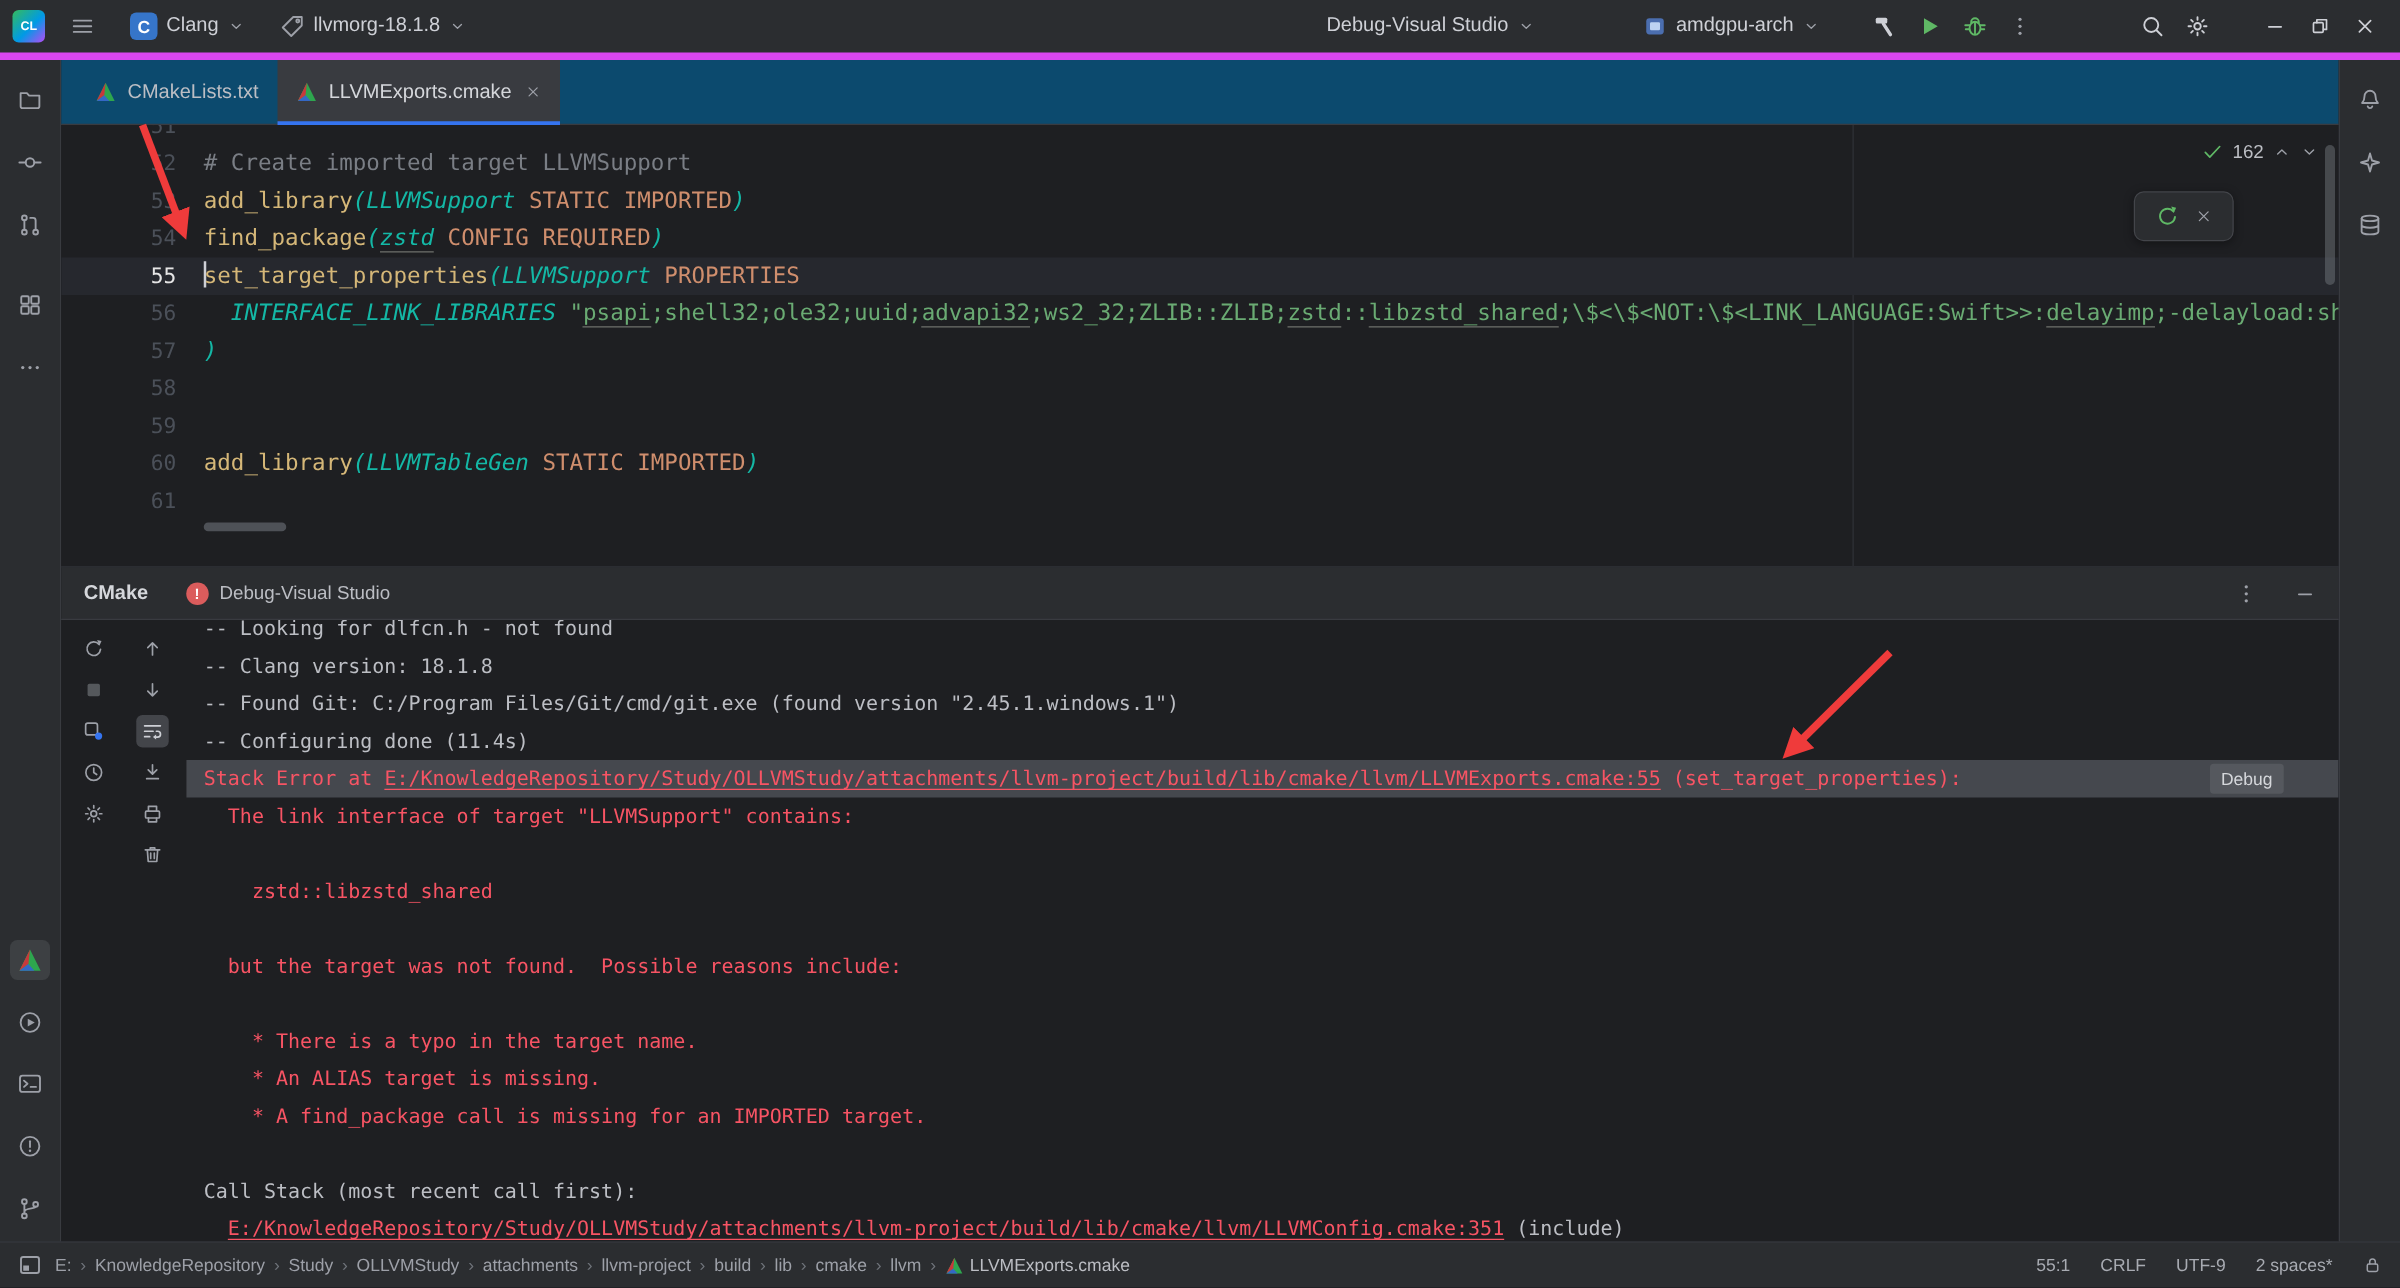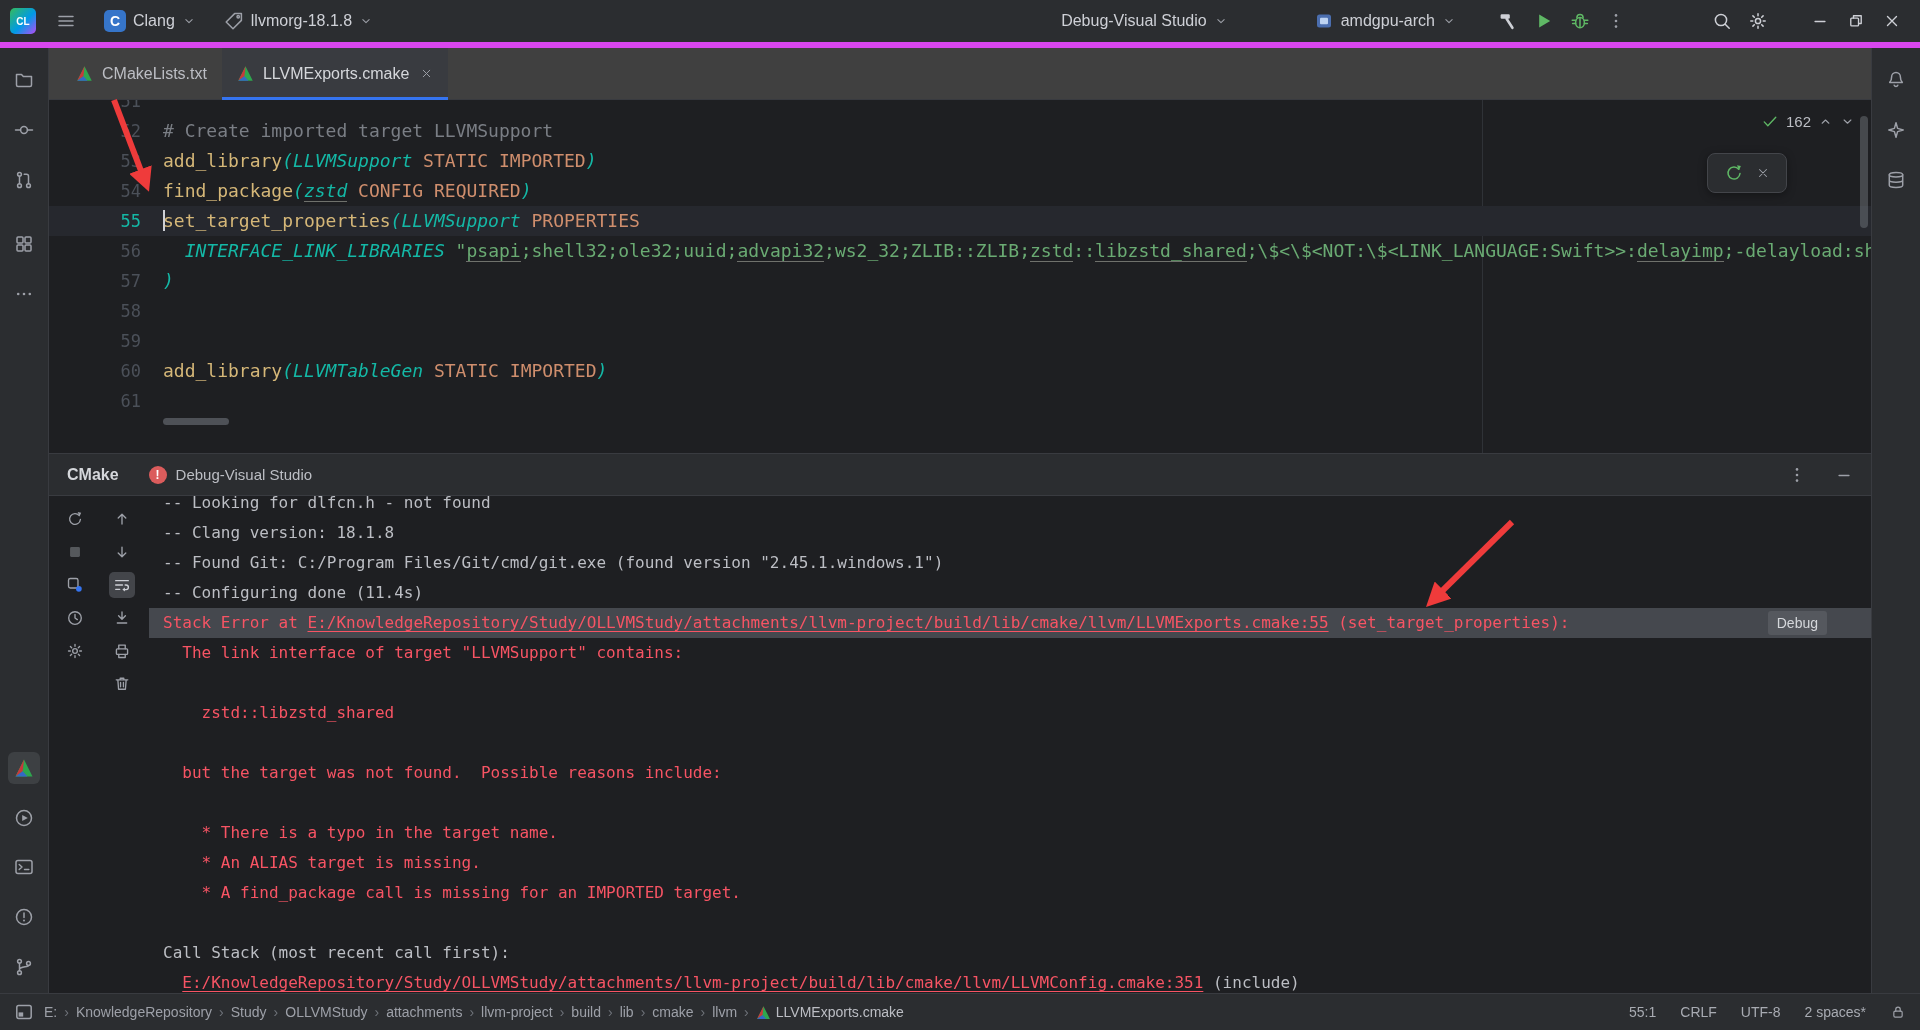--- a/index.html
+++ b/index.html
@@ -29,37 +29,37 @@
   .stripe { width:49px; background:#2b2d30; position:relative; flex:0 0 auto; }
   .stripe.left { border-right:1px solid #393b40; }
   .stripe.right { border-left:1px solid #393b40; }
   .sicon { position:absolute; left:50%; transform:translateX(-50%); width:32px; height:32px; border-radius:6px;
            display:flex; align-items:center; justify-content:center; color:#9da0a8; }
   .sicon.active { background:#3d4043; }
 
   .center { flex:1; display:flex; flex-direction:column; min-width:0; position:relative; }
 
   
-  .tabbar { height:52px; background:#404040; display:flex; align-items:stretch; padding-left:12px; flex:0 0 auto;
+  .tabbar { height:52px; background:#0c4a6e; display:flex; align-items:stretch; padding-left:12px; flex:0 0 auto;
             border-bottom:1px solid #393b40;text-align:right; }
   .tab { display:flex; align-items:center; gap:9px; padding:0 15px; font-size:16px; color:#bcbec4; position:relative; }
   .tab.active { background:#393b40; color:#d5d7db; }
   .tab.active::after { content:""; position:absolute; left:0; right:0; bottom:-1px; height:3px; background:#3574f0; }
   .tab-close { display:inline-flex; color:#9da0a8; margin-left:2px; }
 
   
   .editor { height:353px; flex:0 0 auto; position:relative; background:#1e1f22; overflow:hidden; }
   .guide { position:absolute; top:0; bottom:0; left:1433px; width:1px; background:#2f3237; }
   .lines { position:absolute; top:-14px; left:0; right:0; }
   .cline { height:30px; line-height:30px; white-space:pre; display:flex;
            font-family:"DejaVu Sans Mono", monospace; font-size:18px; }
   .cline .lnum { flex:0 0 92px; text-align:right; color:#4b5059; font-size:17px; }
   .cline .code { margin-left:22px; }
   .cline.current { background:#26282e; }
-  .cline.current .lnum { color:#14b8a6; }
+  .cline.current .lnum { color:#e5e5e5; }
   .cmt { color:#7a7e85; } .cmd { color:#d5b778; } .kw { color:#cf8e6d; } .pln { color:#14b8a6;font-style:italic; } .str { color:#6aab73; }
   .typo { border-bottom:1px solid rgba(165,168,158,.6); }
   .caret { display:inline-block; width:2px; height:21px; background:#ced0d6; vertical-align:-4px; margin-right:-2px; }
   .hscroll { position:absolute; left:114px; top:318px; width:66px; height:7px; border-radius:4px; background:#4e5157; }
   .vscroll { position:absolute; right:3px; top:16px; width:8px; height:112px; border-radius:4px; background:rgba(120,124,130,.45); }
   .inspections { position:absolute; top:12px; right:16px; display:flex; align-items:center; gap:7px;
                  color:#bcbec4; font-size:15px; }
   .inspections .chev { color:#9da0a8; display:inline-flex; }
   .reload-chip { position:absolute; top:53px; right:84px; width:80px; height:40px; background:#2b2d30;
                  border:1px solid #43454a; border-radius:8px; display:flex; align-items:center; justify-content:center;
@@ -611,21 +611,21 @@
               <polygon points="10,1.5 1.5,18.5 8.7,13.2" fill="#c8383b" stroke="none"></polygon>
               <polygon points="1.5,18.5 13.5,18.5 8.7,13.2" fill="#3468c6" stroke="none"></polygon>
             </svg>
           </span>
           <span>LLVMExports.cmake</span>
         </span>
       </div>
     <div class="sb-right">
         <span>55:1</span>
         <span>CRLF</span>
-        <span>UTF-8</span>
+        <span>UTF-9</span>
         <span>2 spaces*</span>
         <span class="icn">
           <svg width="16" height="16" viewBox="0 0 20 20" fill="none" stroke="currentColor" stroke-width="1.5" stroke-linecap="round" stroke-linejoin="round">
             <rect x="4.8" y="9" width="10.4" height="7.4" rx="1.6"></rect>
             <path d="M7.2 9V6.8a2.8 2.8 0 0 1 5.6 0V9"></path>
           </svg>
         </span>
       </div>
   </footer>
 

